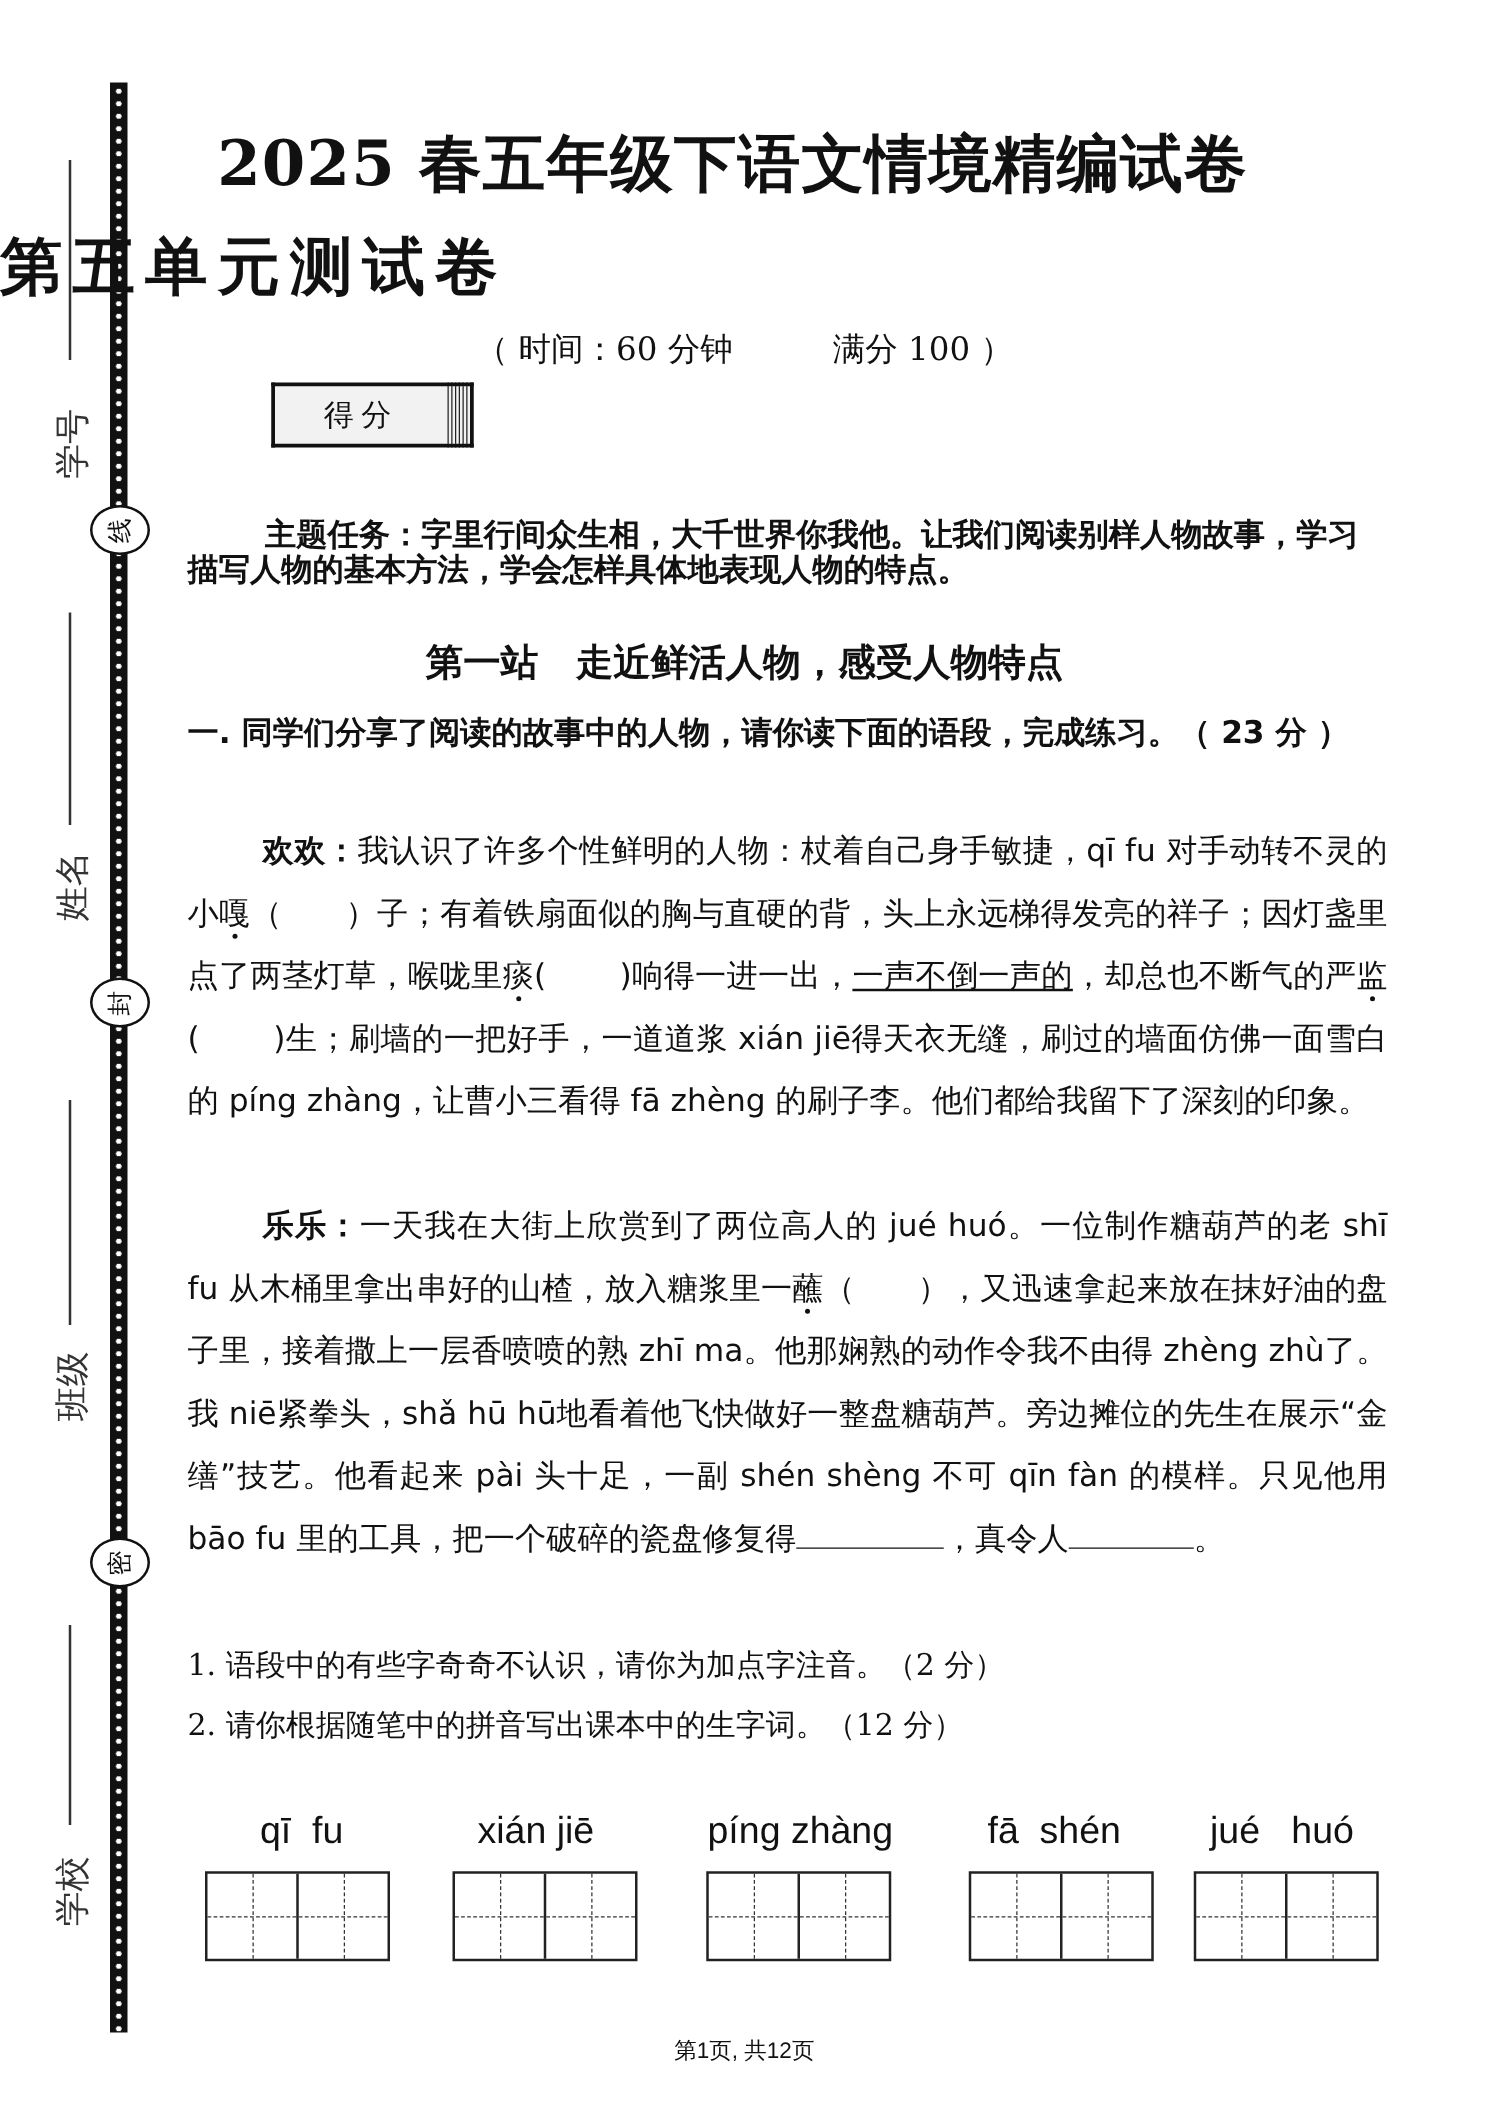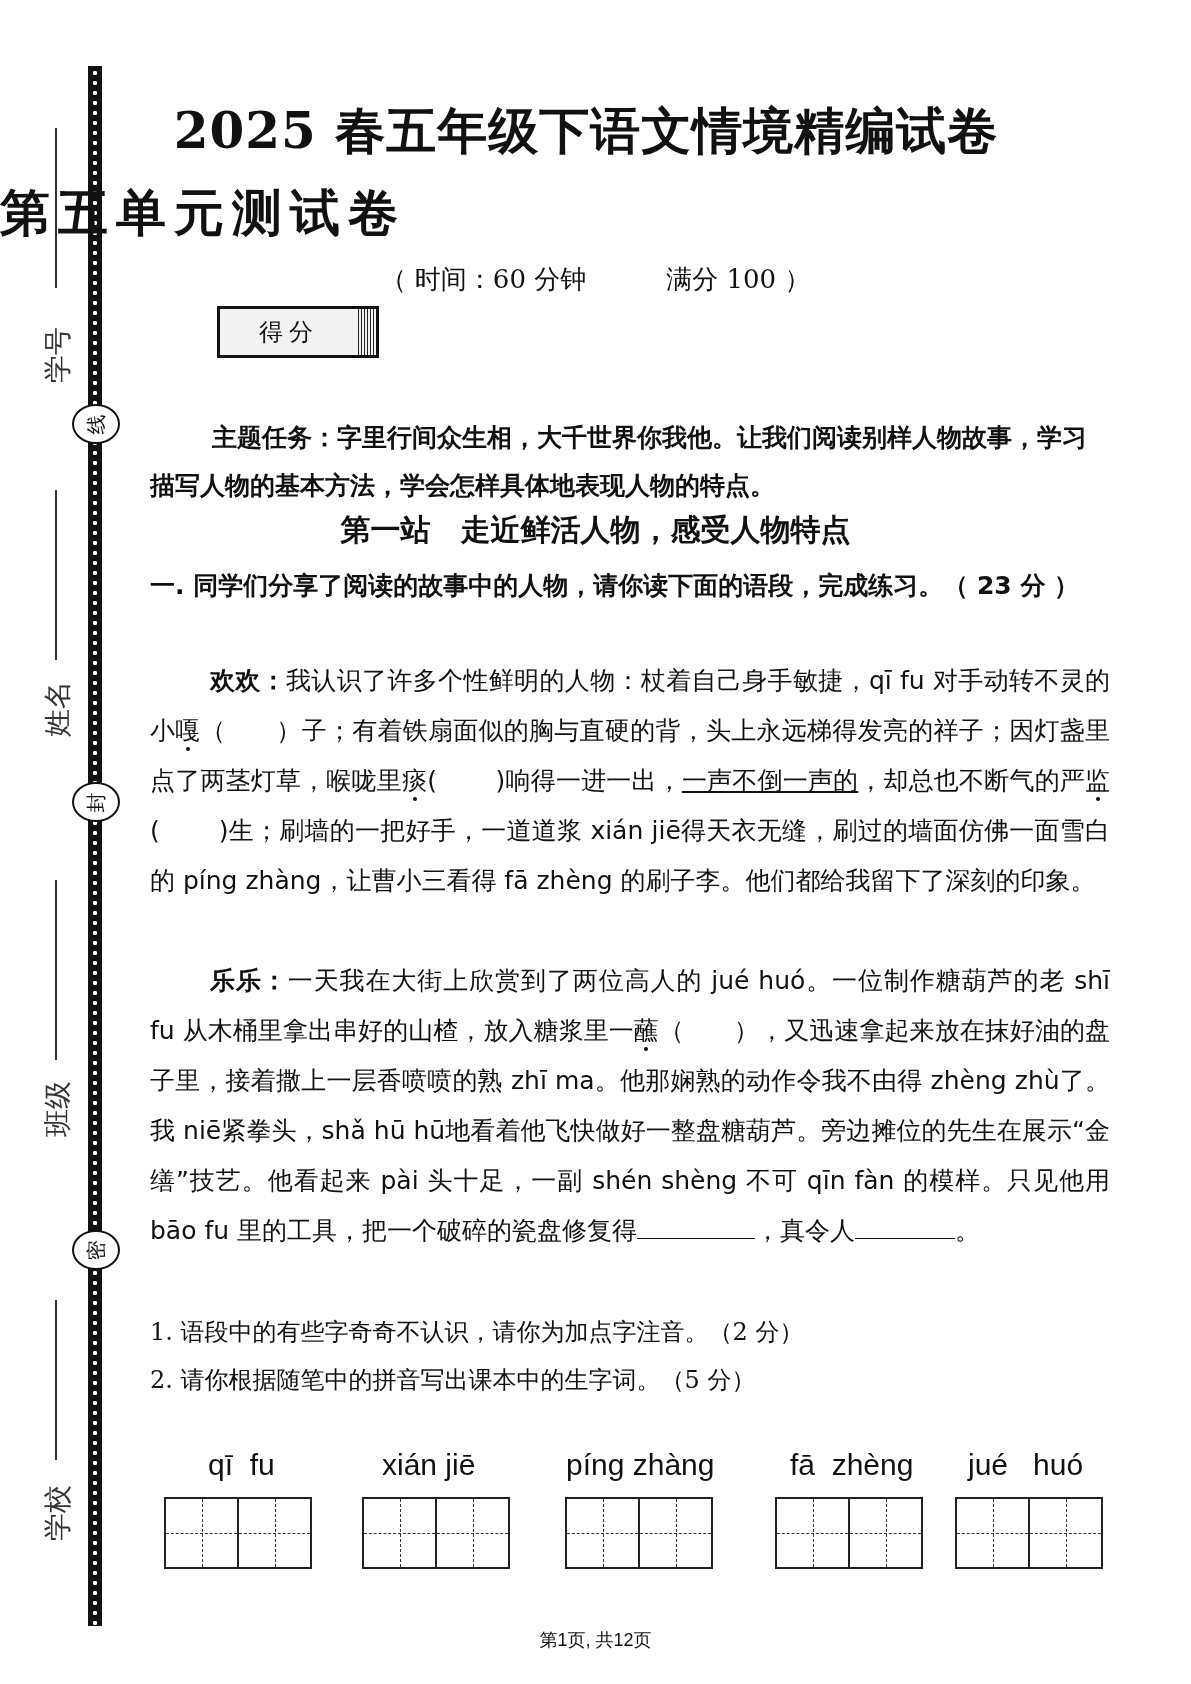--- a/index.html
+++ b/index.html
@@ -21,21 +21,21 @@
   .meta { position: absolute; left: 0; width: 1191px; top: 262px; text-align: center; font-size: 26px; }
   .meta .gap { display: inline-block; width: 80px; }
 
   table.score { position: absolute; left: 217px; top: 306px; border-collapse: collapse; border: 3px solid #111; }
   table.score td { border: 1.5px solid #222; height: 44px; text-align: center; font-size: 24px; }
   table.score tr:first-child td { background: #f2f2f2; }
   table.score td.h { width: 136px; letter-spacing: 6px; }
   table.score td.c { width: 101px; }
   table.score td.t { width: 147px; letter-spacing: 4px; }
 
-  .theme { position: absolute; left: 150px; top: 414px; width: 960px; font-size: 25px; line-height: 48px; font-weight: bold; text-indent: 62px; }
+  .theme { position: absolute; left: 150px; top: 414px; width: 960px; font-size: 25px; line-height: 28px; font-weight: bold; text-indent: 62px; }
   .station { position: absolute; left: 0; width: 1191px; top: 510px; text-align: center; font-family: "DejaVu Serif", serif; font-weight: bold; font-size: 30px; }
   .station .g { display: inline-block; width: 30px; }
   .q1 { position: absolute; left: 150px; top: 562px; width: 970px; font-family: "DejaVu Sans", "Liberation Sans", sans-serif; font-weight: bold; font-size: 25px; line-height: 48px; }
 
   .para { position: absolute; left: 150px; width: 960px; font-family: "DejaVu Sans", "Liberation Sans", sans-serif; font-size: 25px; line-height: 50px; text-align: justify; text-indent: 60px; }
   .para b { font-weight: bold; }
   .para .u { text-decoration: underline; }
   .para .blank { display: inline-block; width: 100px; border-bottom: 1.5px solid #111; height: 22px; }
   .dot { position: relative; }
   .dot::after { content: ""; position: absolute; left: 50%; bottom: -6px; width: 4px; height: 4px; margin-left: -2px; background: #111; border-radius: 50%; }
@@ -106,26 +106,26 @@
   <span>第一站</span><span class="g"></span><span>走近鲜活人物，感受人物特点</span>
 </div>
 
 <div class="q1">一. 同学们分享了阅读的故事中的人物，请你读下面的语段，完成练习。（ 23 分 ）</div>
 
 <div class="para para1"><b>欢欢：</b><span>我认识了许多个性鲜明的人物：杖着自己身手敏捷，qī  fu 对手动转不灵的小</span><span class="dot">嘎</span><span>（　　）子；有着铁扇面似的胸与直硬的背，头上永远梯得发亮的祥子；因灯盏里点了两茎灯草，喉咙里</span><span class="dot">痰</span><span>(　　 )响得一进一出，</span><span class="u">一声不倒一声的</span><span>，却总也不断气的严</span><span class="dot">监</span><span>(　　 )生；刷墙的一把好手，一道道浆 xián jiē得天衣无缝，刷过的墙面仿佛一面雪白的 píng zhàng，让曹小三看得 fā  zhèng 的刷子李。他们都给我留下了深刻的印象。</span></div>
 
 <div class="para para2"><b>乐乐：</b><span>一天我在大街上欣赏到了两位高人的 jué huó。一位制作糖葫芦的老 shī  fu 从木桶里拿出串好的山楂，放入糖浆里一</span><span class="dot">蘸</span><span>（　　），又迅速拿起来放在抹好油的盘子里，接着撒上一层香喷喷的熟 zhī  ma。他那娴熟的动作令我不由得 zhèng zhù了。我 niē紧拳头，shǎ hū  hū地看着他飞快做好一整盘糖葫芦。旁边摊位的先生在展示“金缮”技艺。他看起来 pài 头十足，一副 shén shèng 不可 qīn fàn 的模样。只见他用 bāo fu 里的工具，把一个破碎的瓷盘修复得</span><span class="blank" style="width:118px"></span><span>，真令人</span><span class="blank" style="width:100px"></span><span>。</span></div>
 
 <div class="sub sub1">1. 语段中的有些字奇奇不认识，请你为加点字注音。（2 分）</div>
-<div class="sub sub2">2. 请你根据随笔中的拼音写出课本中的生字词。（5 分）</div>
+<div class="sub sub2">2. 请你根据随笔中的拼音写出课本中的生字词。（12 分）</div>
 
 <div class="pinyin" style="left:208px">qī  fu</div>
 <div class="pinyin" style="left:382px">xián jiē</div>
 <div class="pinyin" style="left:566px">píng zhàng</div>
-<div class="pinyin" style="left:790px">fā  zhèng</div>
+<div class="pinyin" style="left:790px">fā  shén</div>
 <div class="pinyin" style="left:968px">jué   huó</div>
 
 <div class="grid" style="left:164px">
     <div class="cell"></div>
     <div class="cell"></div>
   </div>
 <div class="grid" style="left: 362px;">
     <div class="cell"></div>
     <div class="cell"></div>
   </div>

